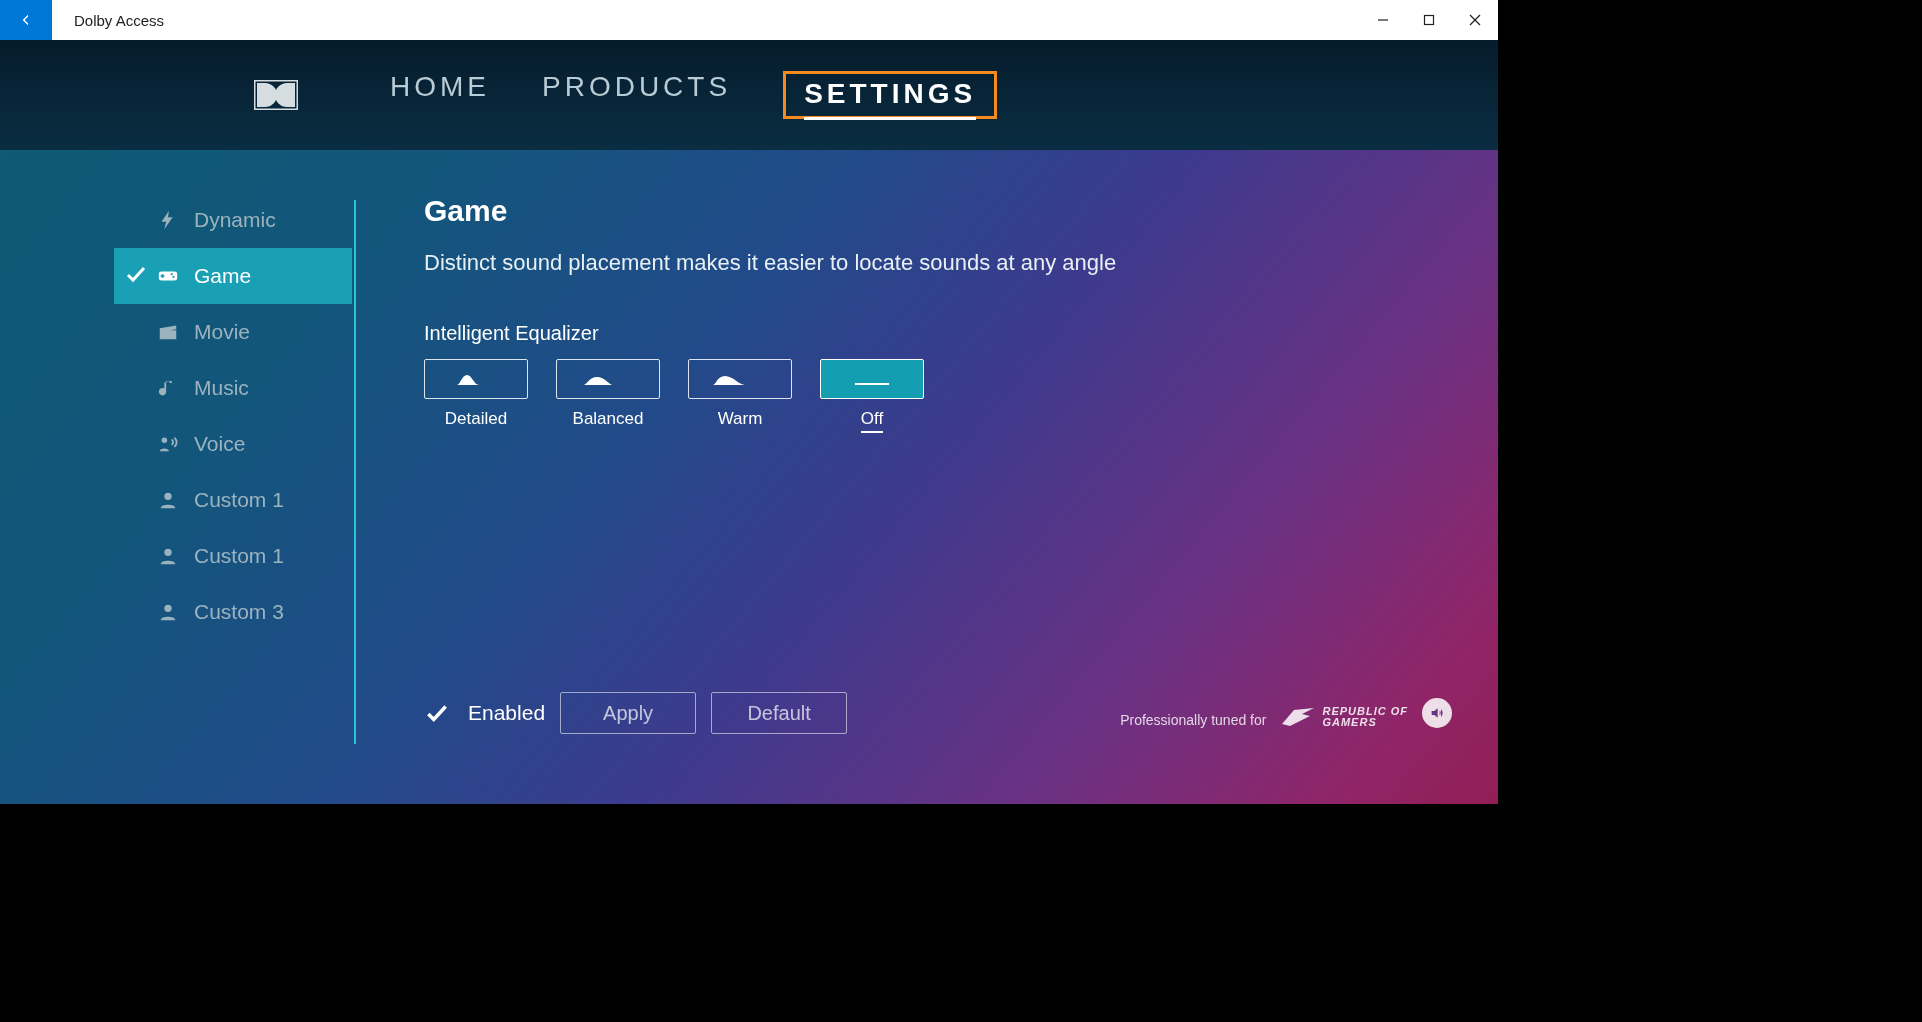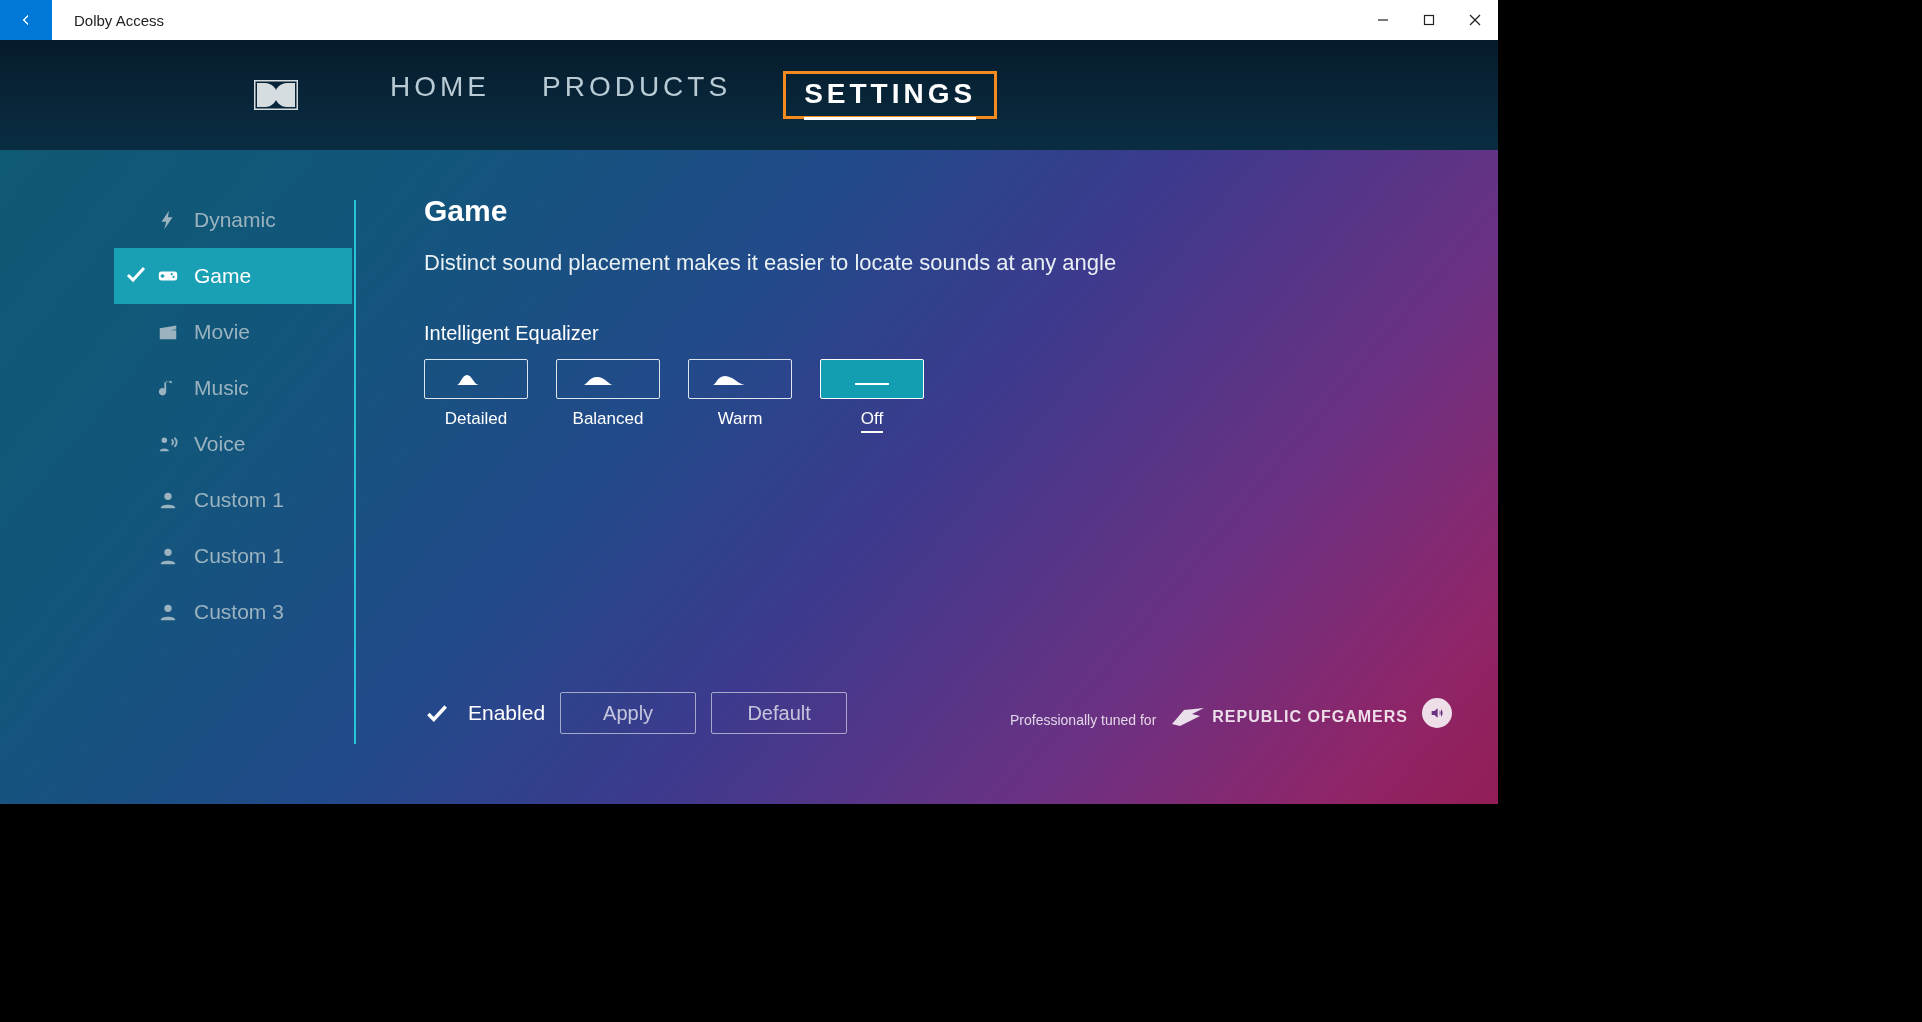--- a/index.html
+++ b/index.html
@@ -63,21 +63,21 @@
 
   
   .bottombar { position:absolute; left:72px; right:40px; bottom:70px; display:flex; align-items:center; gap:15px; }
   .enabled-grp { display:flex; align-items:center; gap:18px; font-size:21px; font-weight:400; }
   .enabled-grp svg { width:26px; height:26px; stroke:#fff; stroke-width:3.2; fill:none; }
   .btn { width:136px; height:42px; border:1.5px solid rgba(255,255,255,.55); display:flex; align-items:center; justify-content:center; font-size:20px; color:rgba(255,255,255,.7); font-weight:300; border-radius:2px; }
 
   .tuned { position:absolute; right:46px; bottom:76px; display:flex; align-items:flex-end; gap:14px; color:rgba(255,255,255,.8); font-size:14px; }
   .rog { display:flex; align-items:center; gap:6px; }
   .rog svg { width:36px; height:22px; fill:rgba(255,255,255,.85); }
-  .rog-text { display:flex; line-height:1; font-size:16px; letter-spacing:1px; font-weight:600; color:rgba(255,255,255,.85); }
+  .rog-text { display:flex; flex-direction:column; line-height:1; font-size:11px; letter-spacing:1px; font-weight:600; font-style:italic; color:rgba(255,255,255,.85); }
   .vol-circ { width:30px; height:30px; border-radius:50%; background:rgba(255,255,255,.85); display:flex; align-items:center; justify-content:center; }
   .vol-circ svg { width:16px; height:16px; fill:#6b3183; }
 
 </style>
 </head>
 <body>
 
 <div class="titlebar">
   <div class="back-btn">
     <svg viewBox="0 0 24 24">

